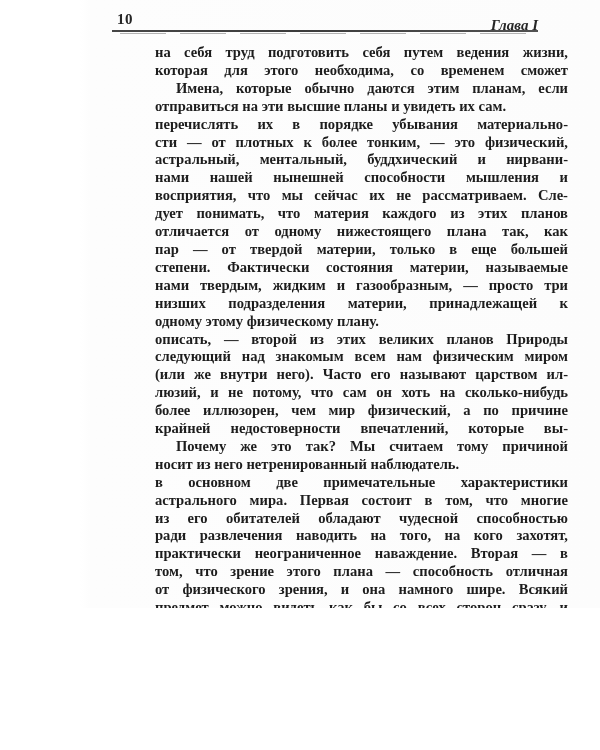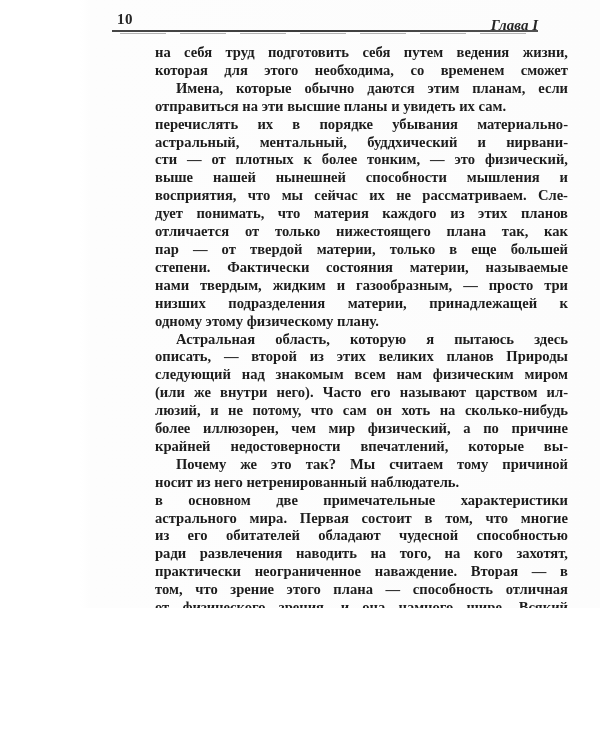--- a/index.html
+++ b/index.html
@@ -83,32 +83,31 @@
     <span class="chapter">Глава I</span>
   </div>
   <div class="rule-main"></div>
   <div class="rule-shadow"></div>
   <div class="body-text">
       <div class="line">на себя труд подготовить себя путем ведения жизни,</div>
       <div class="line">которая для этого необходима, со временем сможет</div>
       <div class="line indent">Имена, которые обычно даются этим планам, если</div>
       <div class="line flush">отправиться на эти высшие планы и увидеть их сам.</div>
       <div class="line">перечислять их в порядке убывания материально-</div>
+      <div class="line">сти — от плотных к более тонким, — это физический,</div>
       <div class="line">астральный, ментальный, буддхический и нирвани-</div>
-      <div class="line">сти — от плотных к более тонким, — это физический,</div>
-      <div class="line">выше нашей нынешней способности мышления и</div>
+      <div class="line">нами нашей нынешней способности мышления и</div>
       <div class="line">восприятия, что мы сейчас их не рассматриваем. Сле-</div>
       <div class="line">дует понимать, что материя каждого из этих планов</div>
-      <div class="line">отличается от только нижестоящего плана так, как</div>
+      <div class="line">отличается от одному нижестоящего плана так, как</div>
       <div class="line">пар — от твердой материи, только в еще большей</div>
       <div class="line">степени. Фактически состояния материи, называемые</div>
       <div class="line">нами твердым, жидким и газообразным, — просто три</div>
       <div class="line">низших подразделения материи, принадлежащей к</div>
       <div class="line flush">одному этому физическому плану.</div>
-      <div class="line indent">Астральная область, которую я пытаюсь здесь</div>
       <div class="line">описать, — второй из этих великих планов Природы</div>
       <div class="line">следующий над знакомым всем нам физическим миром</div>
       <div class="line">(или же внутри него). Часто его называют царством ил-</div>
       <div class="line">люзий, и не потому, что сам он хоть на сколько-нибудь</div>
       <div class="line">более иллюзорен, чем мир физический, а по причине</div>
       <div class="line">крайней недостоверности впечатлений, которые вы-</div>
       <div class="line indent">Почему же это так? Мы считаем тому причиной</div>
       <div class="line flush">носит из него нетренированный наблюдатель.</div>
       <div class="line">в основном две примечательные характеристики</div>
       <div class="line">астрального мира. Первая состоит в том, что многие</div>

